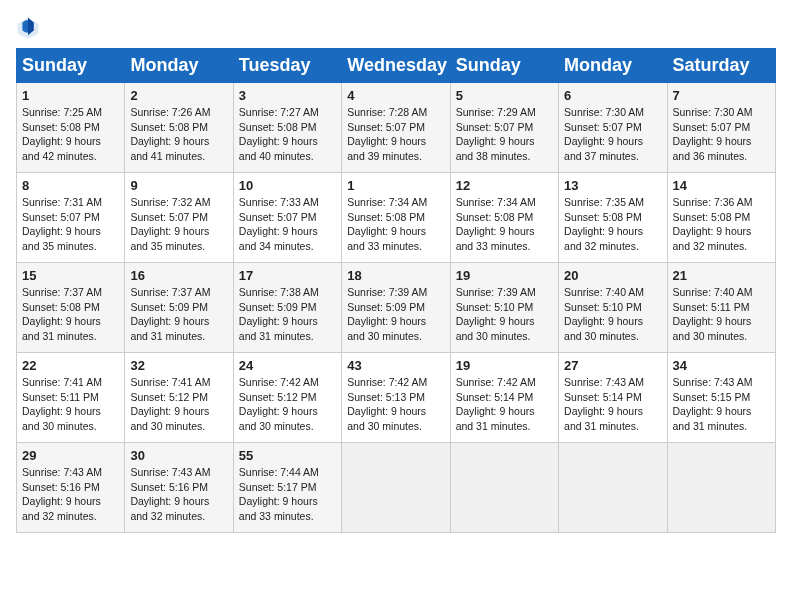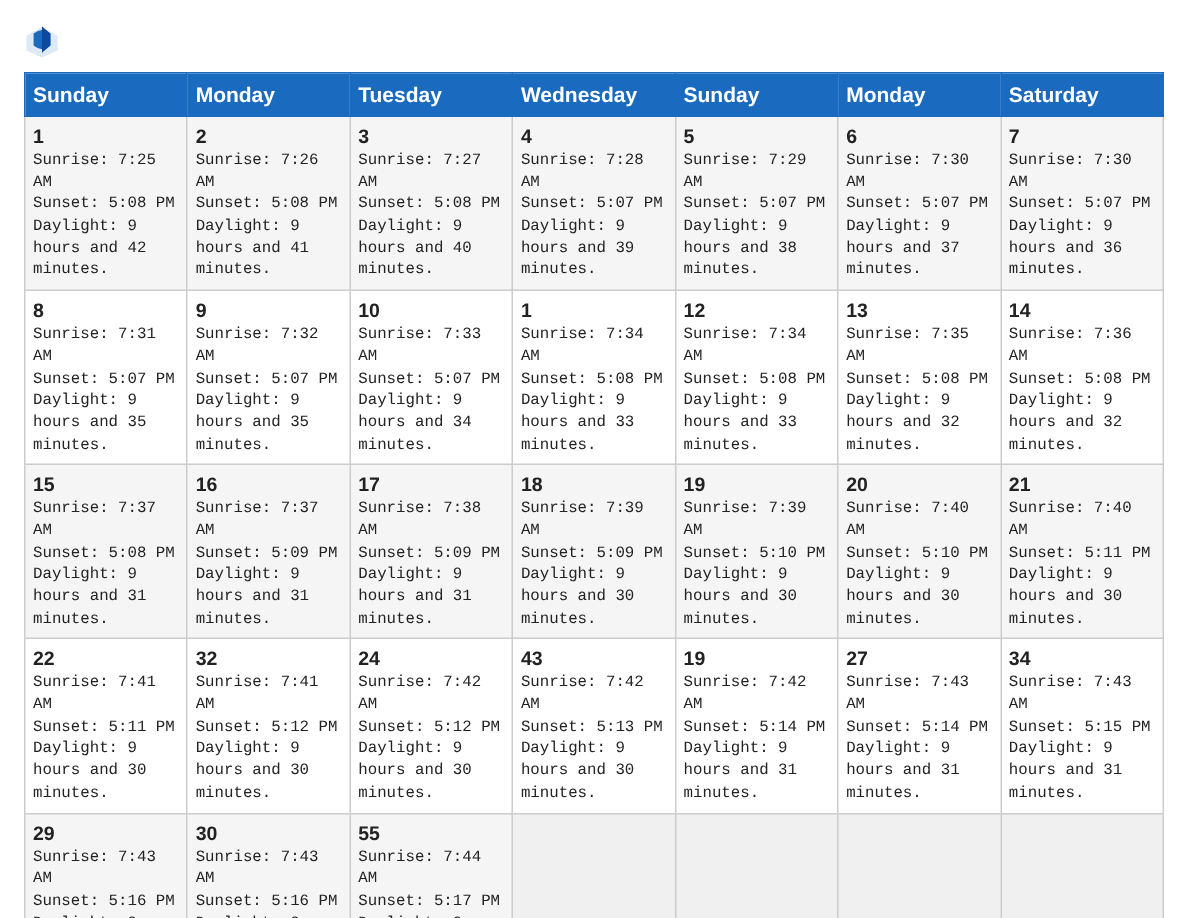--- a/index.html
+++ b/index.html
@@ -50,21 +50,21 @@
     table {
       width: 100%;
       border-collapse: collapse;
       table-layout: fixed;
     }
     thead th {
       background-color: #1a6bbf;
       color: #fff;
       text-align: left;
       padding: 6px 5px;
-      font-size: 14px;
+      font-size: 18px;
       font-weight: bold;
       border: 1px solid #1a6bbf;
     }
     tbody td {
       vertical-align: top;
       padding: 5px;
       border: 1px solid #ccc;
       font-size: 10.5px;
       color: #222;
       background: #fff;
@@ -74,21 +74,20 @@
       background: #f5f5f5;
     }
     .day-num {
       font-size: 13px;
       font-weight: bold;
       display: block;
       margin-bottom: 2px;
     }
     .day-info {
       line-height: 1.4;
-      font-family: Liberation Mono, monospace;
     }
     td.empty {
       background: #f0f0f0 !important;
     }
   </style>
 </head>
 <body>
 
 <div class="header">
   <div class="logo">

